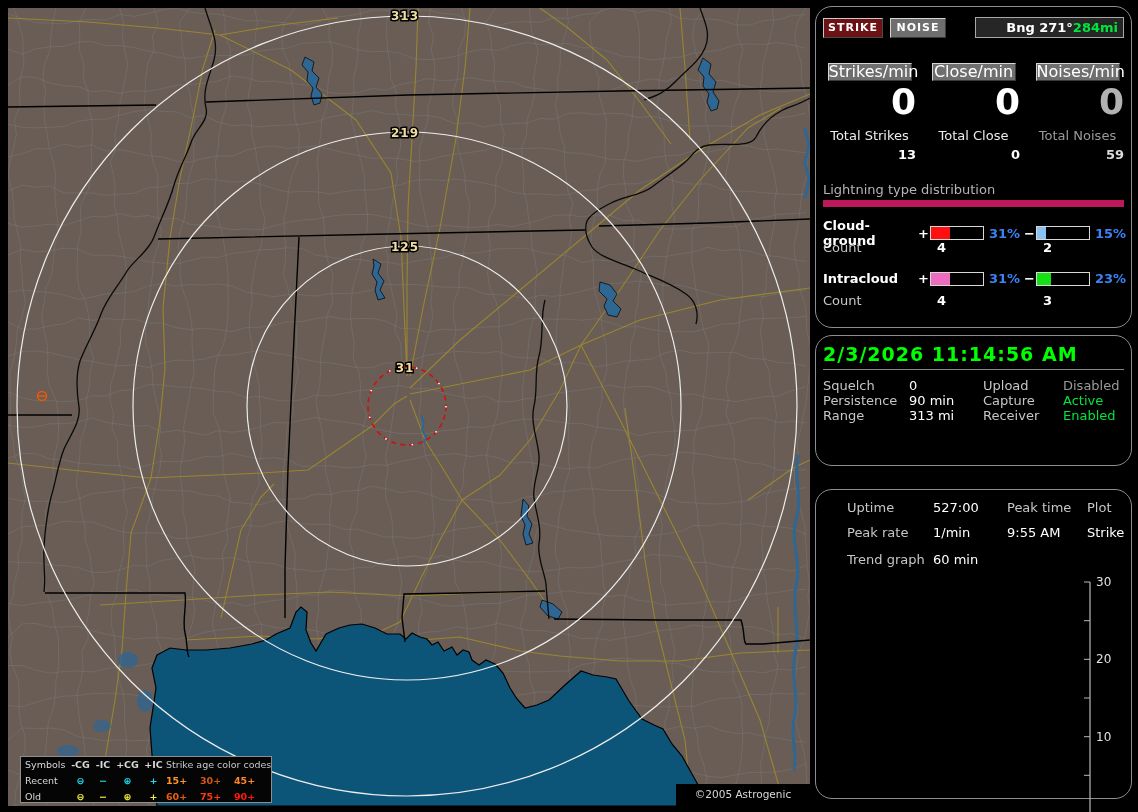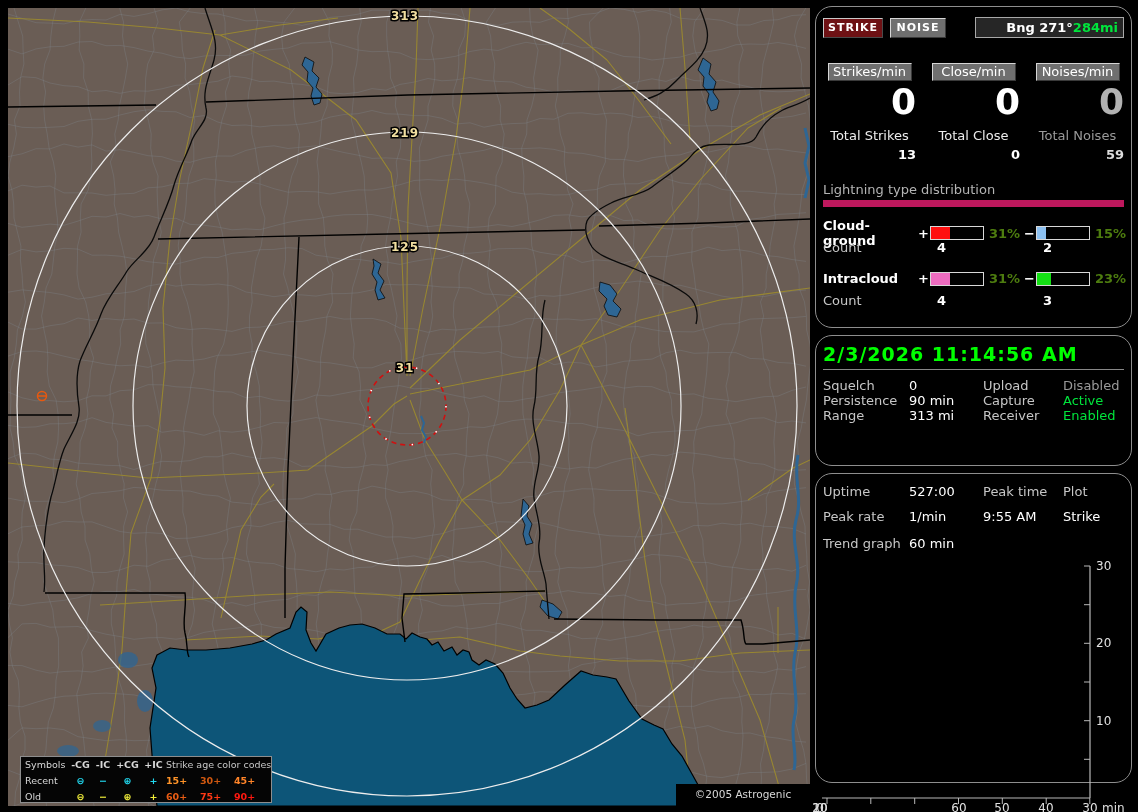--- a/index.html
+++ b/index.html
@@ -22,49 +22,49 @@
 
   
   #copybar{position:absolute;right:0;top:776px;width:134px;height:22px;background:#000;
     color:#d8d8d8;font-size:10.5px;line-height:21px;text-align:center;}
 
   
   #right{position:absolute;left:815px;top:6px;width:317px;}
   .panel{position:relative;background:#000;border:1px solid #8e8e8e;border-radius:17px;box-sizing:border-box;}
   #p1{height:322px;}
   #p2{height:131px;margin-top:7px;}
-  #p3{height:310px;margin-top:7px;}
+  #p3{height:310px;margin-top:23px;padding-left:24px;}
 
   .btnrow{display:flex;align-items:center;gap:7px;padding:10px 7px 0 7px;}
   .btn{height:18px;line-height:17px;text-align:center;font-weight:bold;font-size:11px;letter-spacing:1px;color:#fff;cursor:pointer;}
   .btn-strike{width:58px;background:#6e1114;border:1px solid;border-color:#c9c9c9 #4a4a4a #4a4a4a #c9c9c9;}
   .btn-noise{width:54px;background:#6f6f6f;border:1px solid;border-color:#d6d6d6 #3a3a3a #3a3a3a #d6d6d6;color:#fff;}
   .bngbox{margin-left:auto;width:137px;height:19px;background:#262626;border:1px solid #a8a8a8;
     display:flex;align-items:center;justify-content:flex-end;padding:0 5px;font-size:13px;font-weight:bold;}
   .bngbox .b{color:#fff;}
   .bngbox .d{color:#00e53c;}
 
   .cntrow{display:grid;grid-template-columns:1fr 1fr 1fr;column-gap:11px;padding:0 7px;margin-top:25px;}
   .minibox{width:82px;height:16px;margin:0 auto;background:#6f6f6f;border:1px solid;border-color:#d6d6d6 #3a3a3a #3a3a3a #d6d6d6;
-    color:#fff;font-size:13px;text-align:center;line-height:15px;cursor:pointer;}
+    color:#fff;font-size:16px;text-align:center;line-height:15px;cursor:pointer;}
   .bigzero{margin-top:3px;font-size:36px;font-weight:bold;color:#fff;text-align:right;line-height:36px;}
   .tlabel{margin-top:8px;font-size:13px;color:#ececec;text-align:center;}
   .tval{margin-top:4px;font-size:13px;font-weight:bold;color:#fff;text-align:right;}
   .dimz{color:#b2b2b2;}
   .diml{color:#9a9a9a;}
   .dimv{color:#dcdcdc;}
 
   .dist{padding:0 7px;margin-top:20px;}
   .dtitle{font-size:13px;color:#b4b4b4;border-bottom:7px solid #be185d;padding-bottom:3px;}
   .drow{display:grid;grid-template-columns:95px 12px 54px 40px 12px 54px 1fr;align-items:center;margin-top:11px;height:15px;}
   .dlabel{font-weight:bold;font-size:13px;color:#fff;}
   .dsign{font-weight:bold;font-size:13px;color:#fff;text-align:left;}
   .dbar{height:12px;background:#000;border:1px solid #d8d8d8;position:relative;}
   .dbar i{display:block;height:100%;}
-  .dpct{font-weight:bold;font-size:13px;color:#4d7c0f;padding-left:5px;}
+  .dpct{font-weight:bold;font-size:13px;color:#3b82f6;padding-left:5px;}
   .crow{display:grid;grid-template-columns:95px 12px 54px 40px 12px 54px 1fr;margin-top:7px;height:15px;font-size:13px;}
   .cword{color:#c8c8c8;}
   .cnum{font-weight:bold;color:#fff;padding-left:7px;}
 
   .clock{margin:7px 7px 0 7px;font-size:19px;font-weight:bold;color:#00ff00;border-bottom:1px solid #888;padding-bottom:4px;letter-spacing:1px;}
   .kvgrid{display:grid;grid-template-columns:86px 74px 80px 1fr;padding:8px 7px 0 7px;font-size:13px;}
   .kvgrid .k{color:#c6c6c6;}
   .kvgrid .v{color:#fff;}
   .kvgrid .gray{color:#9a9a9a;}
   .kvgrid .green{color:#00e53c;}

